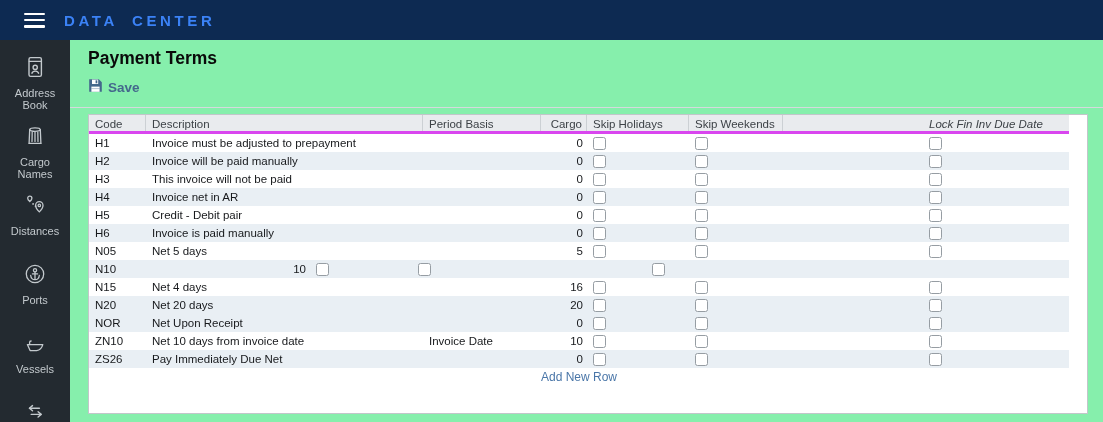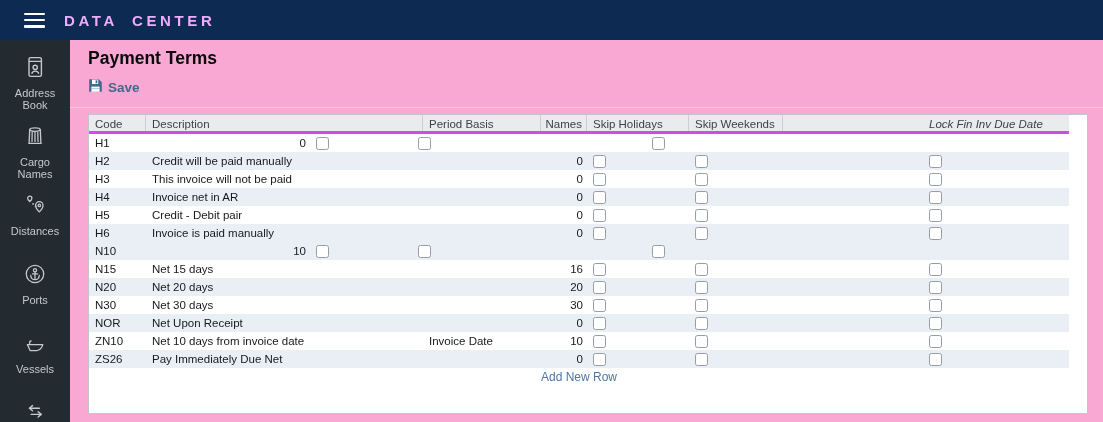--- a/index.html
+++ b/index.html
@@ -5,34 +5,34 @@
   * { margin:0; padding:0; box-sizing:border-box; }
   html,body { width:1103px; height:422px; overflow:hidden; background:#fff;
               font-family:"Liberation Sans", sans-serif; cursor:default; }
 
   
   .topbar { position:absolute; top:0; left:0; width:1103px; height:40px;
             background:#0d2a52; display:flex; align-items:center; z-index:5; }
   .hamburger { margin-left:24px; width:21px; height:15px; display:flex;
                flex-direction:column; justify-content:space-between; cursor:pointer; }
   .hamburger i { display:block; height:2.6px; background:#fff; border-radius:1px; }
-  .app-title { color:#f0abfc; font-size:15px; font-weight:bold;
+  .app-title { color:#3b82f6; font-size:15px; font-weight:bold;
                letter-spacing:3.6px; word-spacing:7px; margin-left:19px; }
 
   
   .sidebar { position:absolute; top:40px; left:0; width:70px; height:382px;
              background:#232a30; padding-top:15px; overflow:hidden; }
   .side-item { height:69px; display:flex; flex-direction:column; align-items:center;
                color:#c3c9cd; cursor:pointer; }
   .side-item svg { flex:none; }
   .side-label { font-size:11px; line-height:12px; text-align:center; margin-top:4px;
                 max-width:62px; }
 
   
-  .main { position:absolute; top:40px; left:70px; width:1033px; height:382px; background:#f9a8d4; }
+  .main { position:absolute; top:40px; left:70px; width:1033px; height:382px; background:#86efac; }
   .page-header { padding:8px 0 0 18px; border-bottom:1px solid #d5d9dc; }
   .page-title { font-size:17.5px; font-weight:bold; color:#0a0a0a; }
   .save-btn { display:inline-flex; align-items:center; gap:5px; margin:9px 0 11px 0;
               color:#44688c; font-weight:bold; font-size:13.5px; cursor:pointer;text-align:center; }
 
   
   .table-wrap { margin:6px 15px 0 18px; width:1000px; height:300px;
                 border:1px solid #c2c6ca; background:#fff; overflow:hidden; }
   .grid { width:980px; }
   .thead { display:flex; height:19px; background:#e9ebee; border-bottom:3px solid #d946ef; }
@@ -160,47 +160,48 @@
       <span>Save</span>
     </div>
   </div>
 
   <div class="table-wrap">
     <div class="grid">
       <div class="thead">
         <div class="th c-code">Code</div>
         <div class="th c-desc">Description</div>
         <div class="th c-basis">Period Basis</div>
-        <div class="th c-period">Names</div>
+        <div class="th c-period">Cargo</div>
         <div class="th c-sh">Skip Holidays</div>
         <div class="th c-sw">Skip Weekends</div>
         <div class="th c-lo">Lock Ops Inv Due Date</div>
         <div class="th c-lf">Lock Fin Inv Due Date</div>
       </div>
       <div>
           <div class="trow">
     <div class="cell c-code">H1</div>
+    <div class="cell c-desc">Invoice must be adjusted to prepayment</div>
     <div class="cell c-basis"></div>
     <div class="cell c-period">0</div>
     <div class="cell c-sh c-chk">
               <span class="checkbox"></span>
             </div>
     <div class="cell c-sw c-chk">
               <span class="checkbox"></span>
             </div>
     <div class="cell c-lo c-chk">
               <span class="checkbox"></span>
             </div>
     <div class="cell c-lf c-chk">
               <span class="checkbox"></span>
             </div>
   </div>
           <div class="trow alt">
     <div class="cell c-code">H2</div>
-    <div class="cell c-desc">Credit will be paid manually</div>
+    <div class="cell c-desc">Invoice will be paid manually</div>
     <div class="cell c-basis"></div>
     <div class="cell c-period">0</div>
     <div class="cell c-sh c-chk">
               <span class="checkbox"></span>
             </div>
     <div class="cell c-sw c-chk">
               <span class="checkbox"></span>
             </div>
     <div class="cell c-lo c-chk">
               <span class="checkbox"></span>
@@ -274,78 +275,78 @@
     <div class="cell c-sw c-chk">
               <span class="checkbox"></span>
             </div>
     <div class="cell c-lo c-chk">
               <span class="checkbox"></span>
             </div>
     <div class="cell c-lf c-chk">
               <span class="checkbox"></span>
             </div>
   </div>
+          <div class="trow">
+    <div class="cell c-code">N05</div>
+    <div class="cell c-desc">Net 5 days</div>
+    <div class="cell c-basis"></div>
+    <div class="cell c-period">5</div>
+    <div class="cell c-sh c-chk">
+              <span class="checkbox"></span>
+            </div>
+    <div class="cell c-sw c-chk">
+              <span class="checkbox"></span>
+            </div>
+    <div class="cell c-lo c-chk">
+              <span class="checkbox"></span>
+            </div>
+    <div class="cell c-lf c-chk">
+              <span class="checkbox"></span>
+            </div>
+  </div>
           <div class="trow alt">
     <div class="cell c-code">N10</div>
     <div class="cell c-basis"></div>
     <div class="cell c-period">10</div>
     <div class="cell c-sh c-chk">
               <span class="checkbox"></span>
             </div>
     <div class="cell c-sw c-chk">
               <span class="checkbox"></span>
             </div>
     <div class="cell c-lo c-chk">
               <span class="checkbox"></span>
             </div>
     <div class="cell c-lf c-chk">
               <span class="checkbox"></span>
             </div>
   </div>
           <div class="trow">
     <div class="cell c-code">N15</div>
-    <div class="cell c-desc">Net 15 days</div>
+    <div class="cell c-desc">Net 4 days</div>
     <div class="cell c-basis"></div>
     <div class="cell c-period">16</div>
     <div class="cell c-sh c-chk">
               <span class="checkbox"></span>
             </div>
     <div class="cell c-sw c-chk">
               <span class="checkbox"></span>
             </div>
     <div class="cell c-lo c-chk">
               <span class="checkbox"></span>
             </div>
     <div class="cell c-lf c-chk">
               <span class="checkbox"></span>
             </div>
   </div>
           <div class="trow alt">
     <div class="cell c-code">N20</div>
     <div class="cell c-desc">Net 20 days</div>
     <div class="cell c-basis"></div>
     <div class="cell c-period">20</div>
-    <div class="cell c-sh c-chk">
-              <span class="checkbox"></span>
-            </div>
-    <div class="cell c-sw c-chk">
-              <span class="checkbox"></span>
-            </div>
-    <div class="cell c-lo c-chk">
-              <span class="checkbox"></span>
-            </div>
-    <div class="cell c-lf c-chk">
-              <span class="checkbox"></span>
-            </div>
-  </div>
-          <div class="trow">
-    <div class="cell c-code">N30</div>
-    <div class="cell c-desc">Net 30 days</div>
-    <div class="cell c-basis"></div>
-    <div class="cell c-period">30</div>
     <div class="cell c-sh c-chk">
               <span class="checkbox"></span>
             </div>
     <div class="cell c-sw c-chk">
               <span class="checkbox"></span>
             </div>
     <div class="cell c-lo c-chk">
               <span class="checkbox"></span>
             </div>
     <div class="cell c-lf c-chk">

